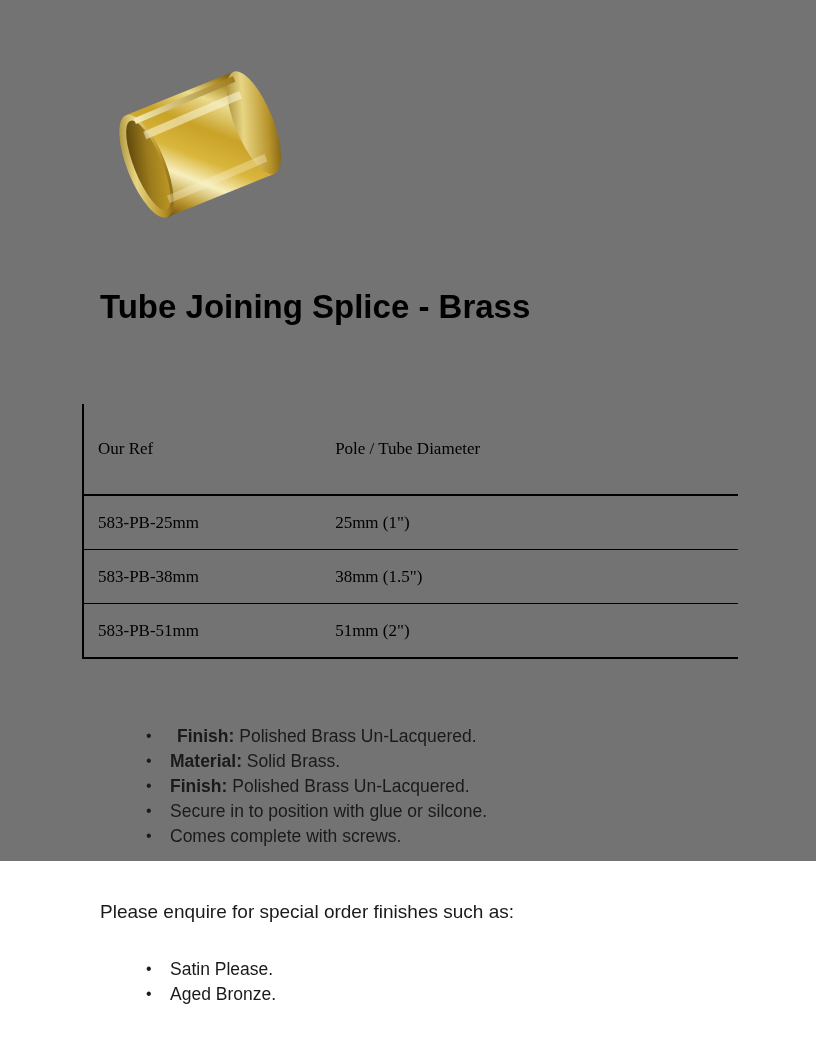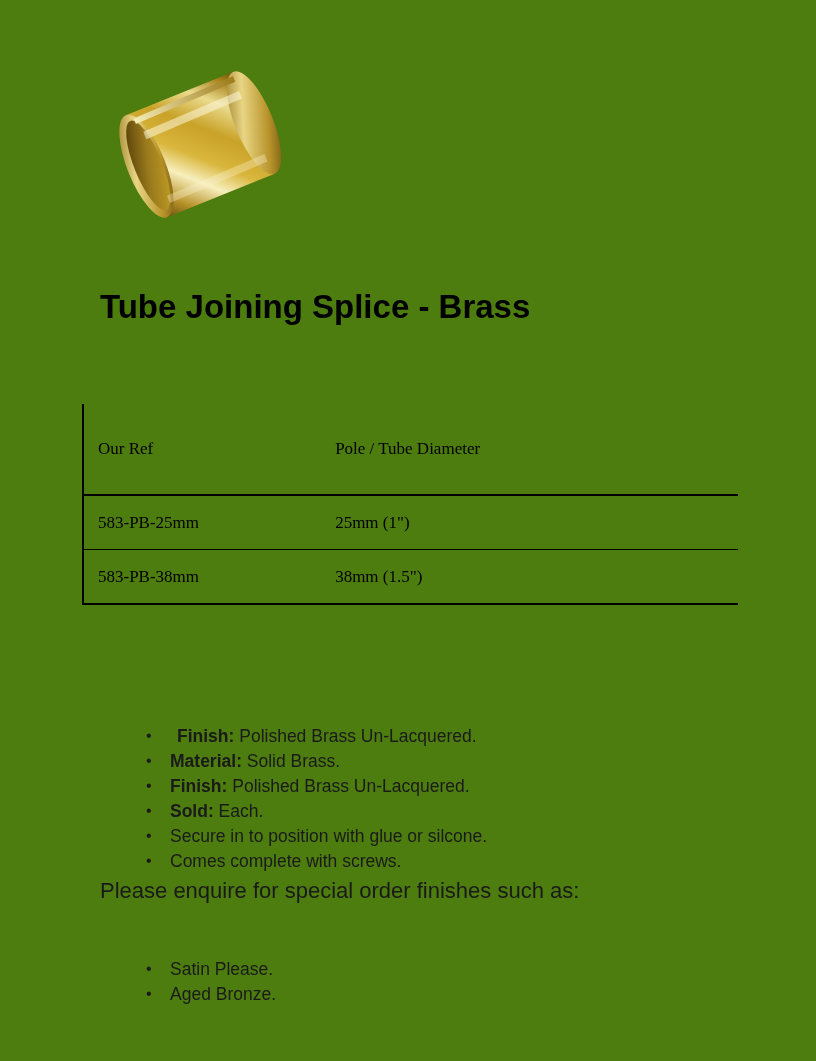--- a/index.html
+++ b/index.html
@@ -11,22 +11,22 @@
     width: 816px;
     height: 1061px;
     position: relative;
     font-family: "Liberation Sans", sans-serif;
     color: #000000;
     overflow: hidden;
   }
   .page {
     position: relative;
     width: 816px;
-    height: 1061px;
-    background: #4d7c0f;
+    height: 861px;
+    background: #737373;
   }
 
   
   .product-image {
     position: absolute;
     left: 88px;
     top: 30px;
     width: 240px;
     height: 215px;
   }
@@ -118,22 +118,22 @@
     top: 712px;
   }
   #finishes-list {
     left: 120px;
     top: 945px;
   }
 
   .enquire-text {
     position: absolute;
     left: 100px;
-    top: 878px;
-    font-size: 22px;
+    top: 901px;
+    font-size: 19px;
     color: #1a1a1a;
     white-space: nowrap;
     font-family: "Liberation Sans", sans-serif;
   }
   .indent-space { display: inline-block; width: 7px; }
 </style>
 </head>
 <body>
 
 <div class="page">
@@ -195,28 +195,31 @@
     </thead>
     <tbody>
       <tr>
         <td class="col1">583-PB-25mm</td>
         <td class="col2">25mm (1")</td>
       </tr>
       <tr>
         <td class="col1">583-PB-38mm</td>
         <td class="col2">38mm (1.5")</td>
       </tr>
+      <tr>
+        <td class="col1">583-PB-51mm</td>
+        <td class="col2">51mm (2")</td>
+      </tr>
     </tbody>
   </table>
 
   <ul class="bullet-list" id="features-list">
     <li><span class="indent-space"></span><b>Finish:</b><span> Polished Brass Un-Lacquered.</span></li>
     <li><b>Material:</b><span> Solid Brass.</span></li>
     <li><b>Finish:</b><span> Polished Brass Un-Lacquered.</span></li>
-    <li><b>Sold:</b><span> Each.</span></li>
     <li><span>Secure in to position with glue or silcone.</span></li>
     <li><span>Comes complete with screws.</span></li>
   </ul>
 
   <div class="enquire-text">Please enquire for special order finishes such as:</div>
 
   <ul class="bullet-list" id="finishes-list">
     <li>Satin Please.</li>
     <li>Aged Bronze.</li>
   </ul>

